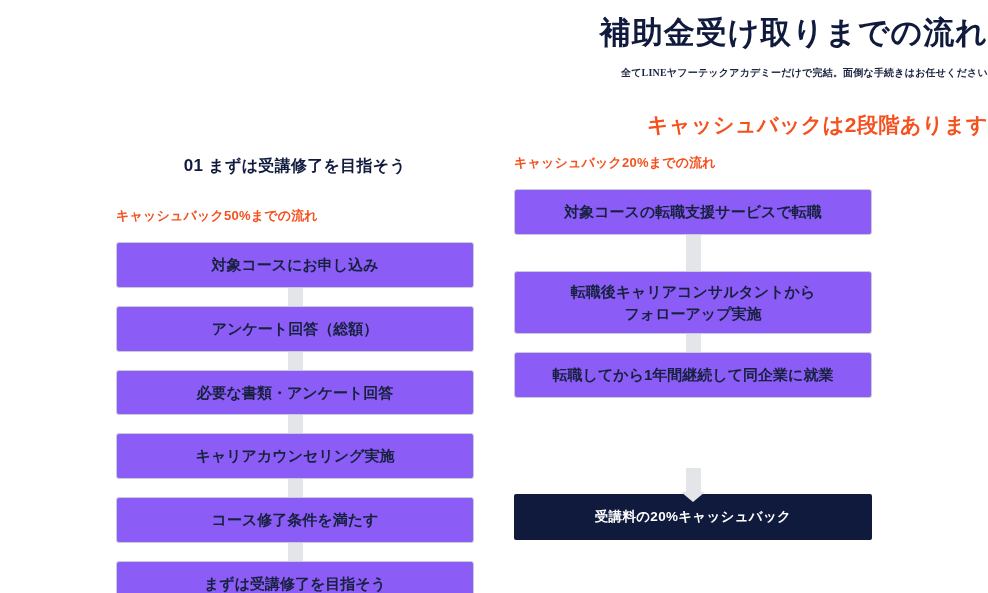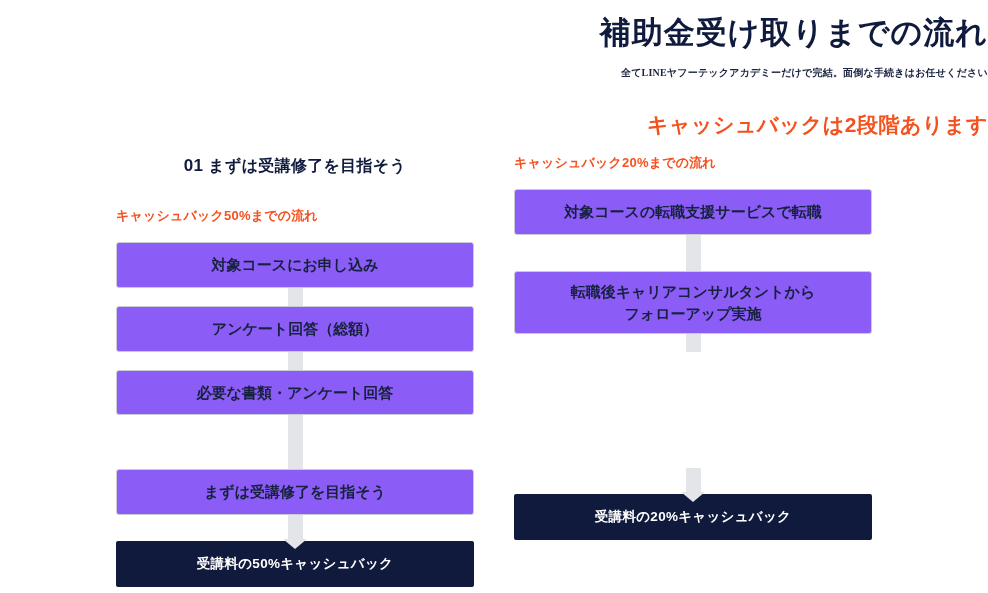--- a/index.html
+++ b/index.html
@@ -182,21 +182,27 @@
           </div>
           <div class="connector"></div>
           <div class="step-wrap">
             <div class="step-box">アンケート回答（総額）</div>
           </div>
           <div class="connector"></div>
           <div class="step-wrap">
             <div class="step-box">必要な書類・アンケート回答</div>
           </div>
           <div class="connector"></div>
-          <div class="connector"></div>
+          <div class="step-wrap">
+            <div class="step-box">キャリアカウンセリング実施</div>
+          </div>
+          <div class="connector"></div>
+          <div class="step-wrap">
+            <div class="step-box">コース修了条件を満たす</div>
+          </div>
           <div class="connector"></div>
           <div class="step-wrap">
             <div class="step-box">まずは受講修了を目指そう</div>
           </div>
         </div>
 
         <div class="spacer-flex"></div>
         <div class="connector arrow"></div>
         <div class="result-box">受講料の50%キャッシュバック</div>
       </div>
@@ -210,20 +216,23 @@
           <div class="step-wrap">
             <div class="step-box">対象コースの転職支援サービスで転職</div>
           </div>
           <div class="connector"></div>
           <div class="connector"></div>
           <div class="step-wrap">
             <div class="step-box two-line" style="white-space: pre-line;">転職後キャリアコンサルタントから
 フォローアップ実施</div>
           </div>
           <div class="connector"></div>
+          <div class="step-wrap">
+            <div class="step-box">転職してから1年間継続して同企業に就業</div>
+          </div>
         </div>
 
         <div class="spacer-flex"></div>
         <div class="connector arrow"></div>
         <div class="result-box">受講料の20%キャッシュバック</div>
       </div>
     </div>
 
   </div>
 </div>

